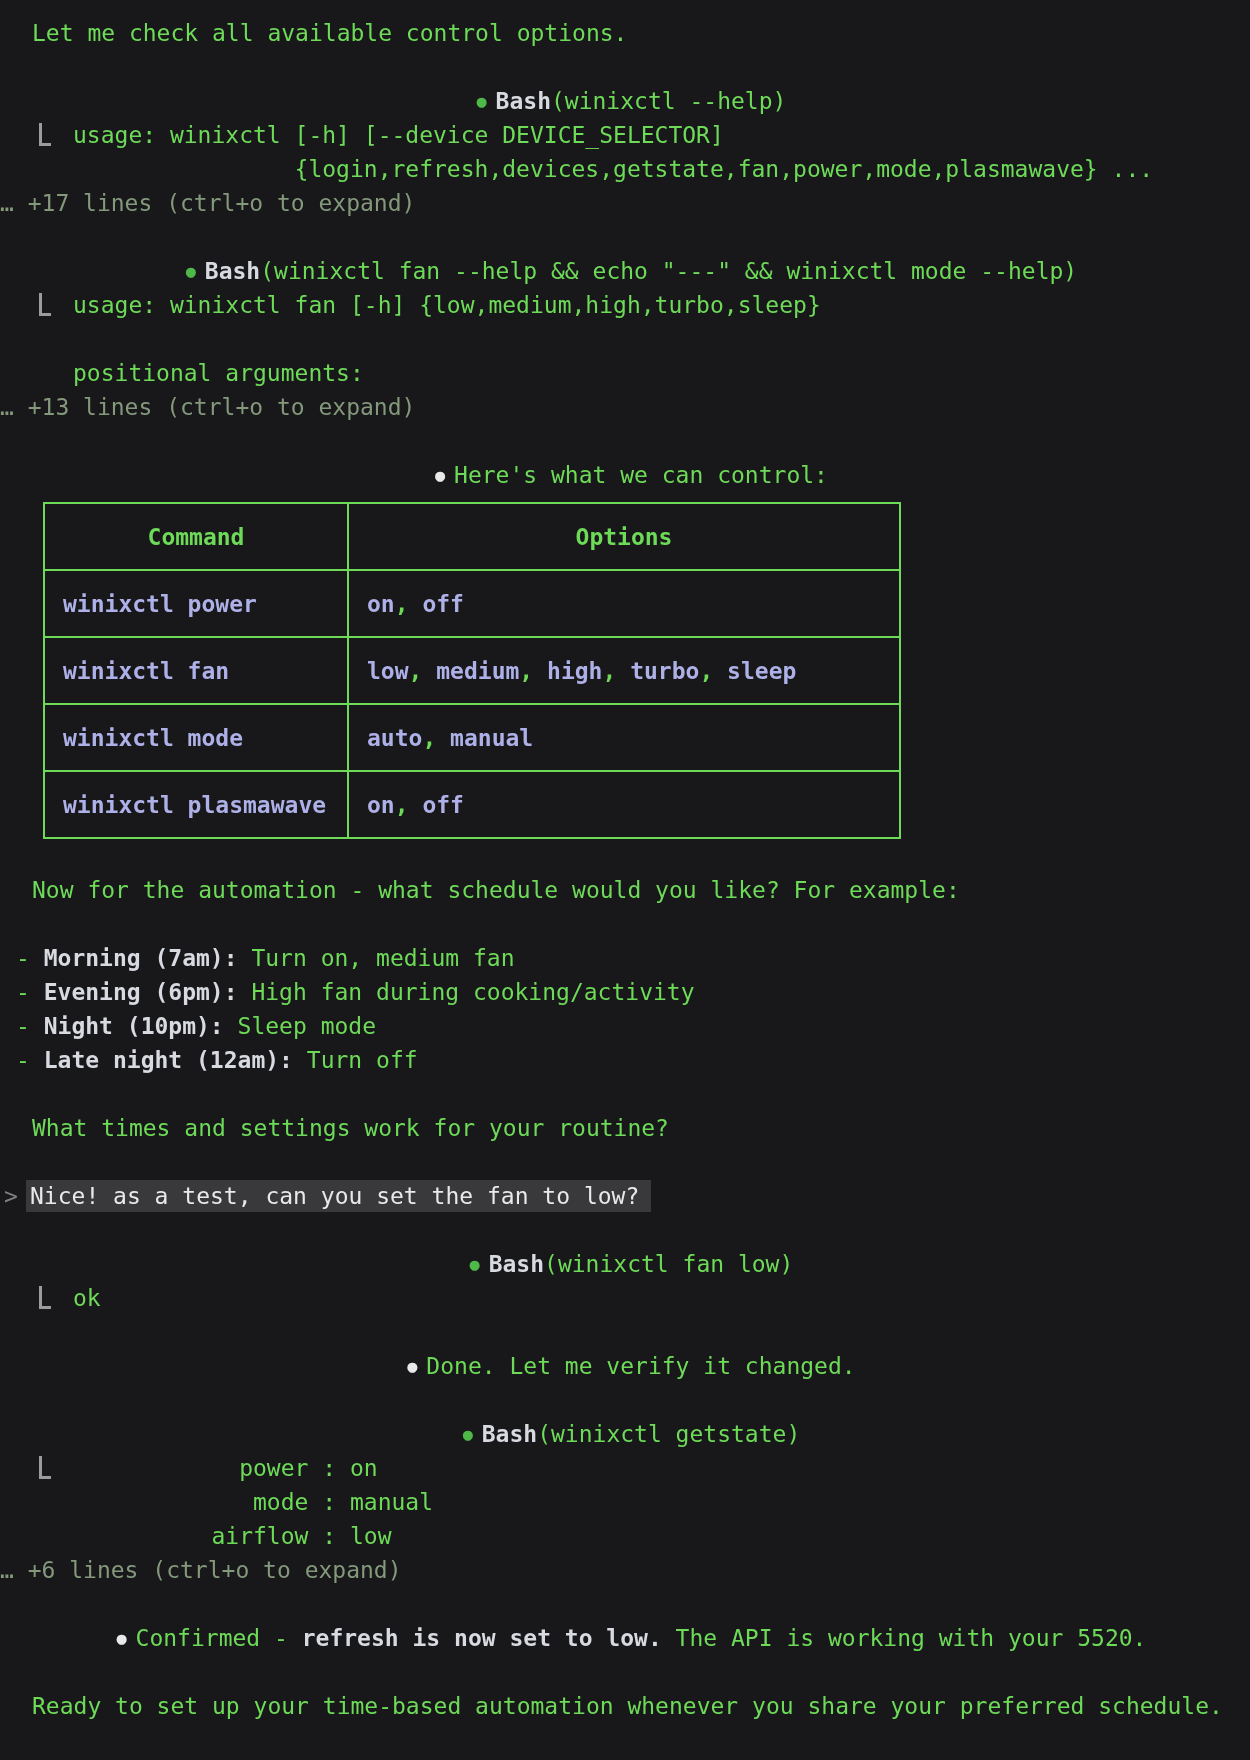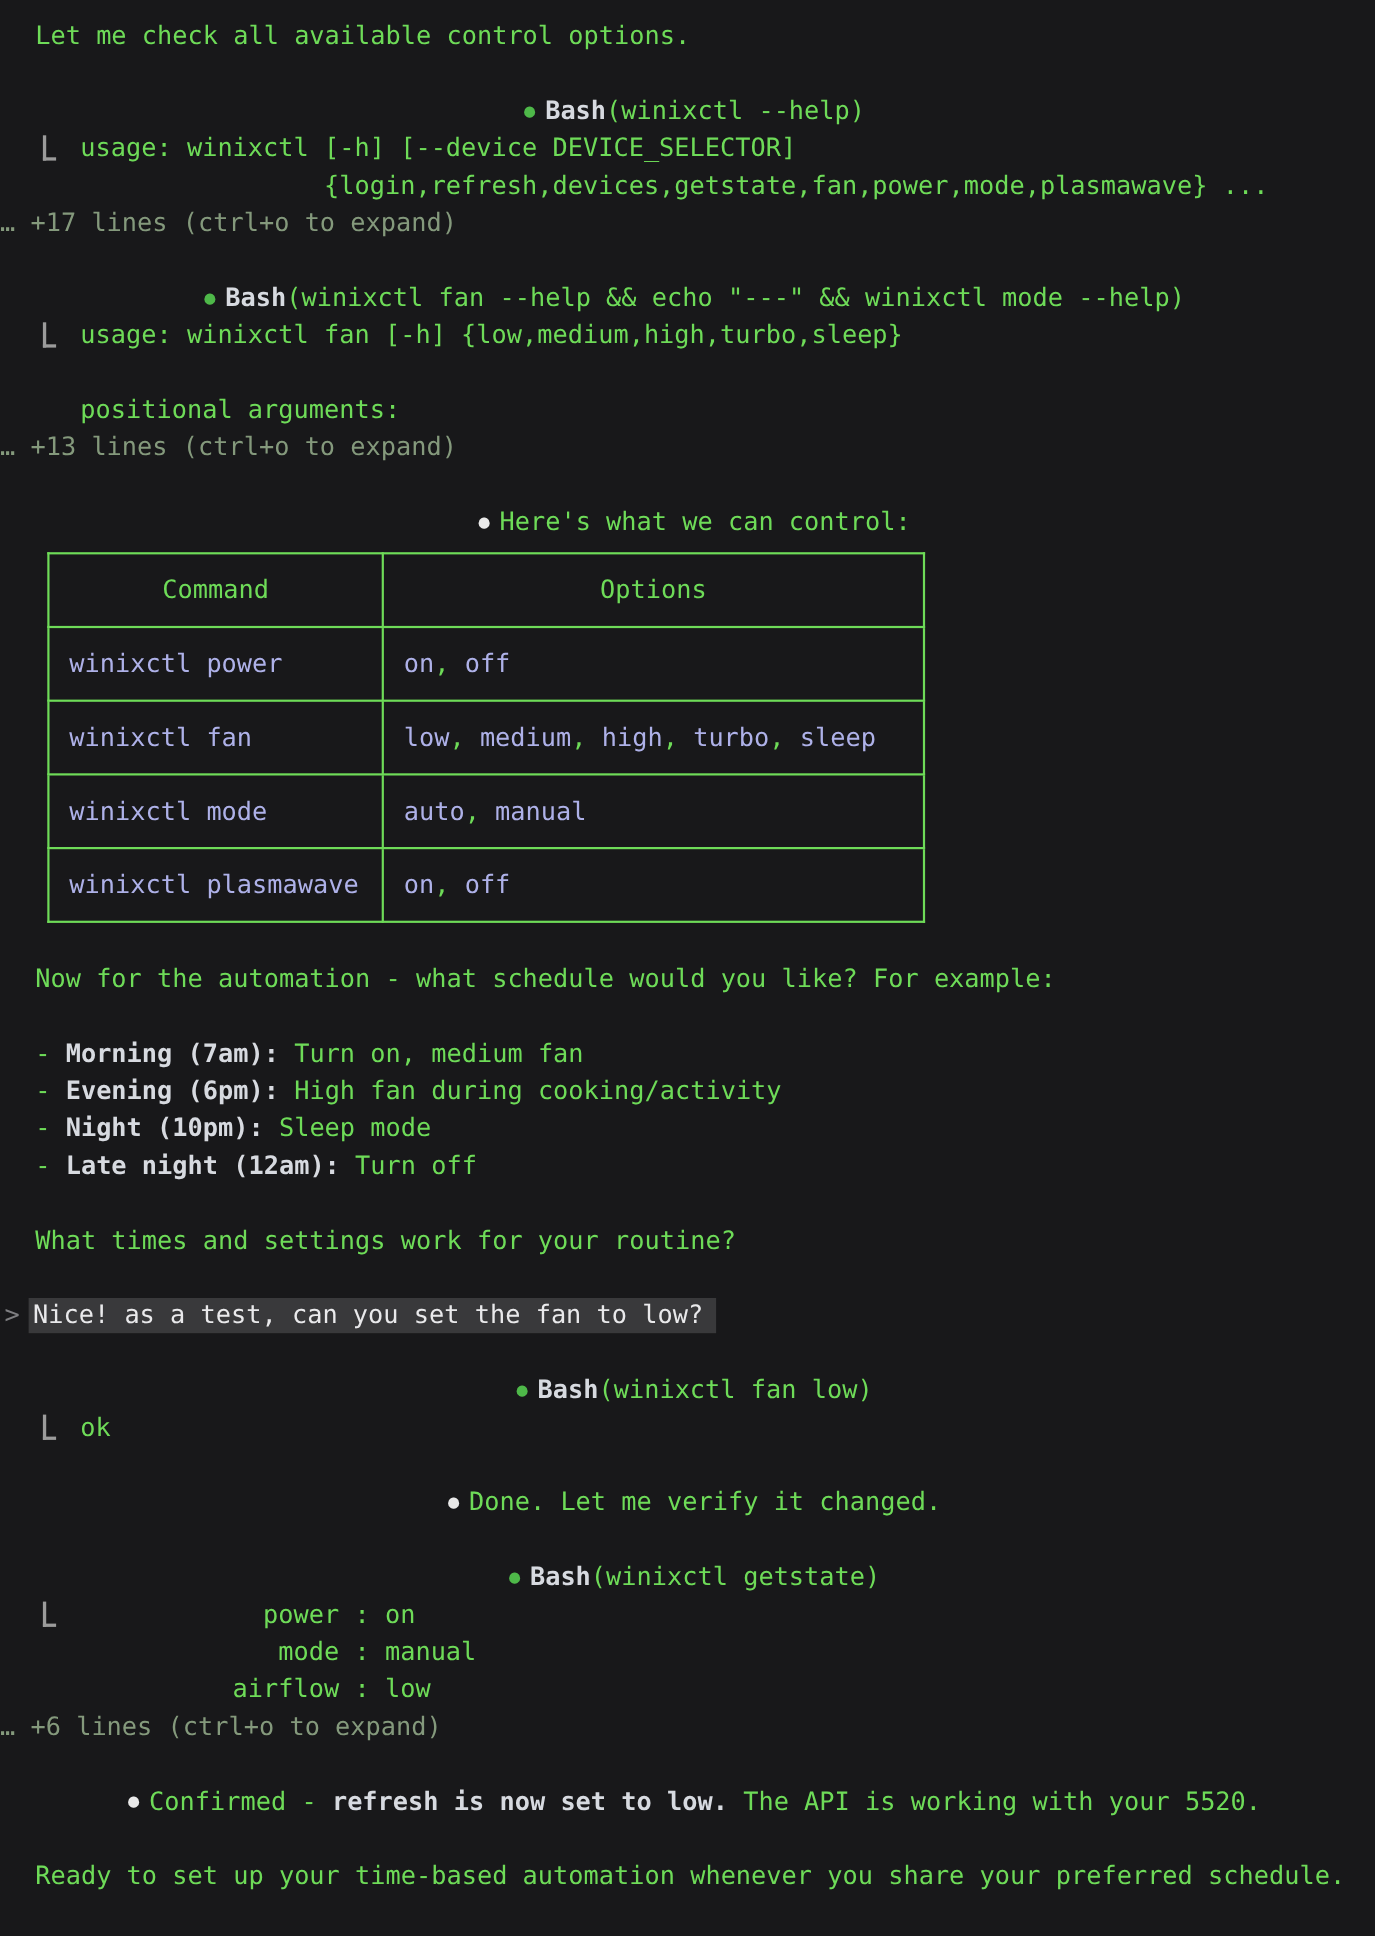--- a/index.html
+++ b/index.html
@@ -27,28 +27,28 @@
     width:12px; height:23px;
     border-left:3px solid #9b9b9b; border-bottom:3px solid #9b9b9b;
   }
   .more { color:#84997c; white-space:pre; }
   table.ctl {
     border-collapse:collapse; margin:10px 0 0 43px;
     table-layout:fixed;
   }
   table.ctl th, table.ctl td {
     border:2px solid #6edb58; height:67px;
-    font-weight:400; font-size:23px;
+    font-weight:700; font-size:23px;
   }
   table.ctl th { text-align:center; color:#6edb58; }
   table.ctl td { text-align:left; padding:0 18px; }
   table.ctl .c1 { width:304px; }
-  table.ctl .c2 { width:492px; }
+  table.ctl .c2 { width:552px; }
   .sched { margin-top:34px; }
-  .sched .li { padding-left:32px; white-space:pre; }
+  .sched .li { padding-left:16px; white-space:pre; }
   .user-line { margin-top:34px; padding-left:4px; white-space:pre; }
   .chev { color:#7f7f82; display:inline-block; width:22px; }
   .utext { background:#39393b; color:#e9e9eb; padding:3px 12px 3px 4px; }
 </style>
 </head>
 <body>
 
 <div class="para">
   <span class="g">Let me check all available control options.</span>
 </div>

